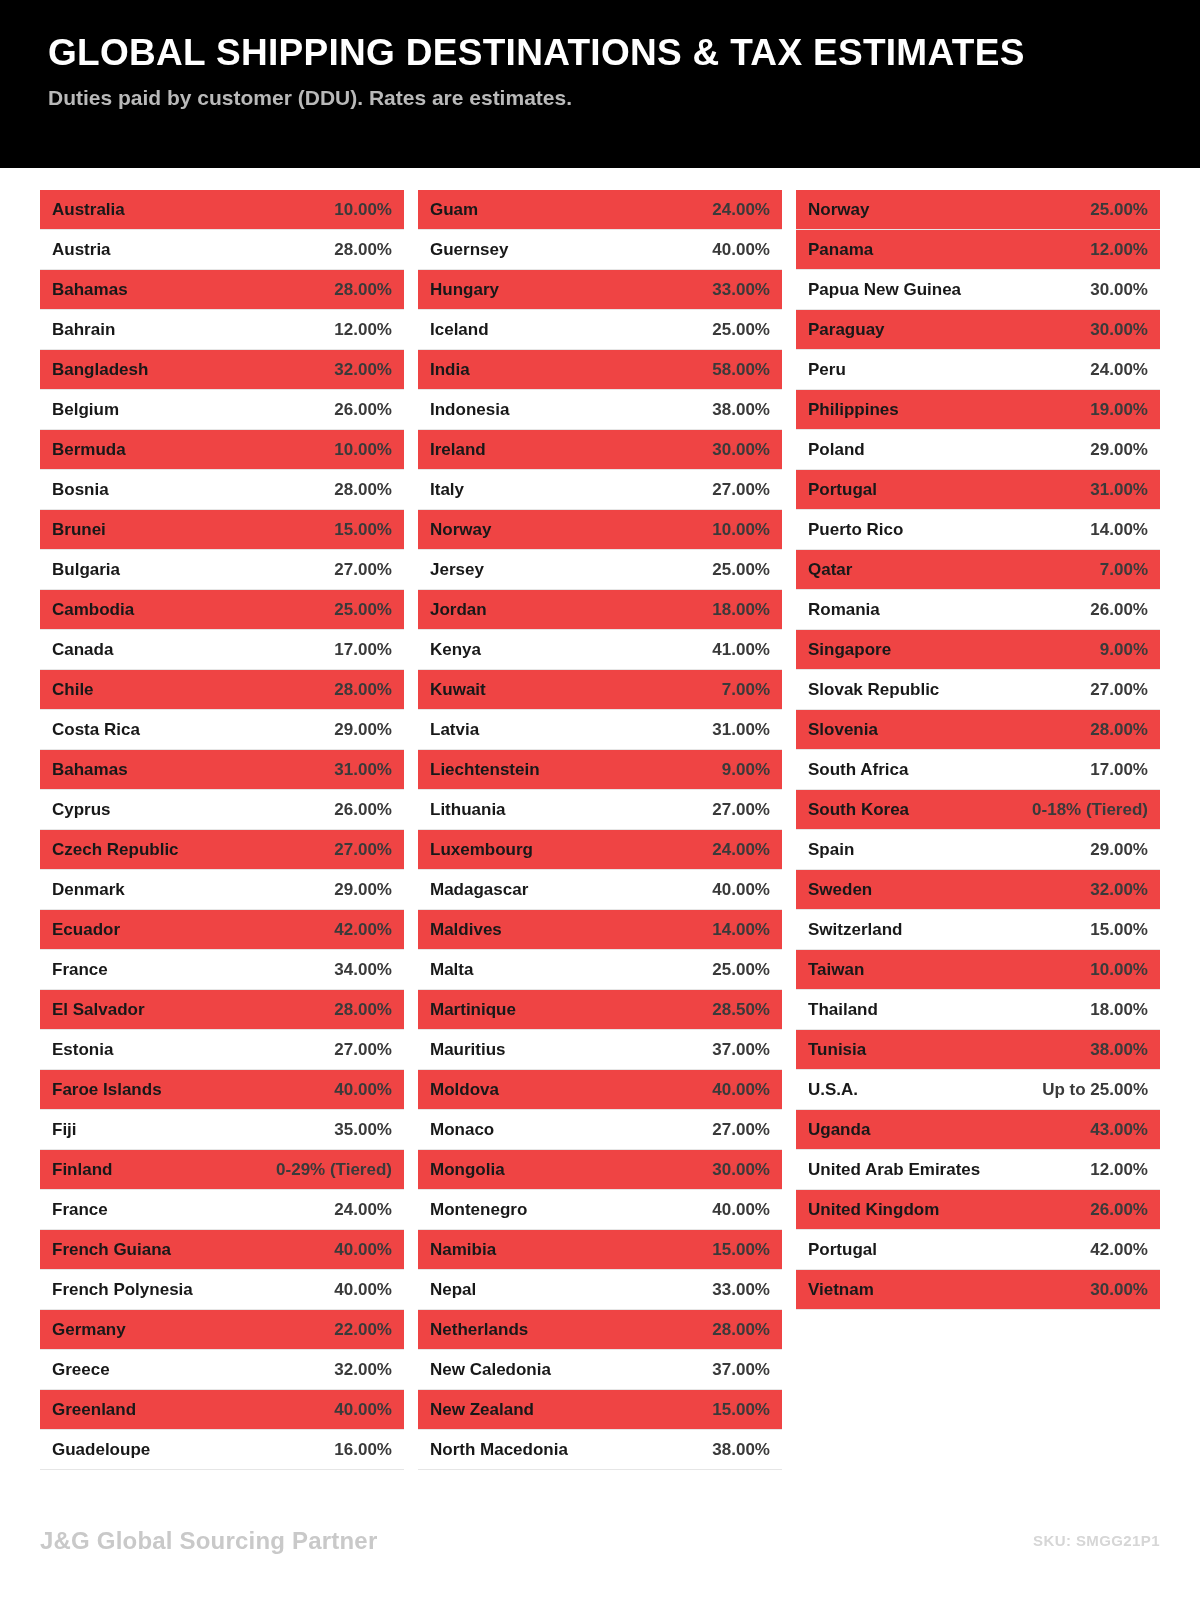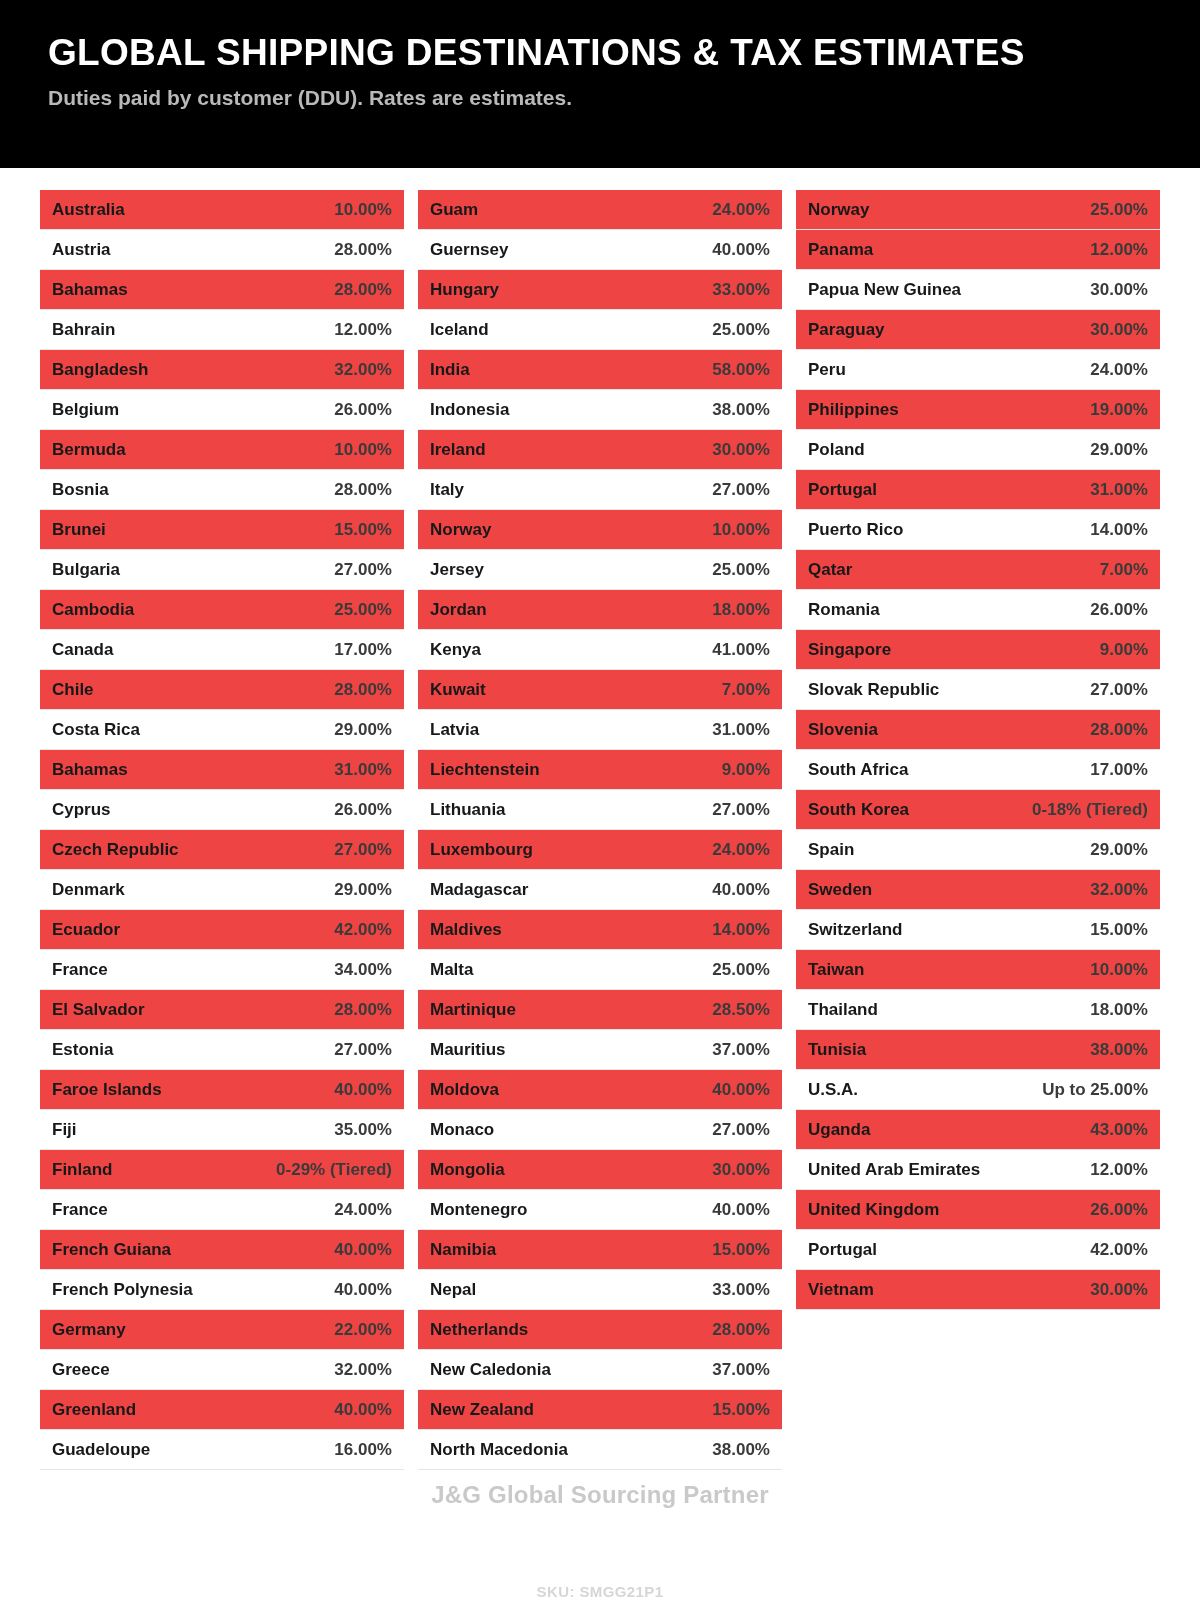--- a/index.html
+++ b/index.html
@@ -86,21 +86,20 @@
   }
   
   .footer {
     height: 120px;
     padding: 0 40px;
     box-sizing: border-box;
     display: flex;
     align-items: center;
     justify-content: space-between;
     border-top: 1px solid #ffffff;
-    flex-direction: column;
   }
   .footer-brand {
     font-size: 24px;
     font-weight: bold;
     color: #c9c9c9;
     letter-spacing: 0.2px;
   }
   .footer-sku {
     font-size: 15px;
     font-weight: bold;

